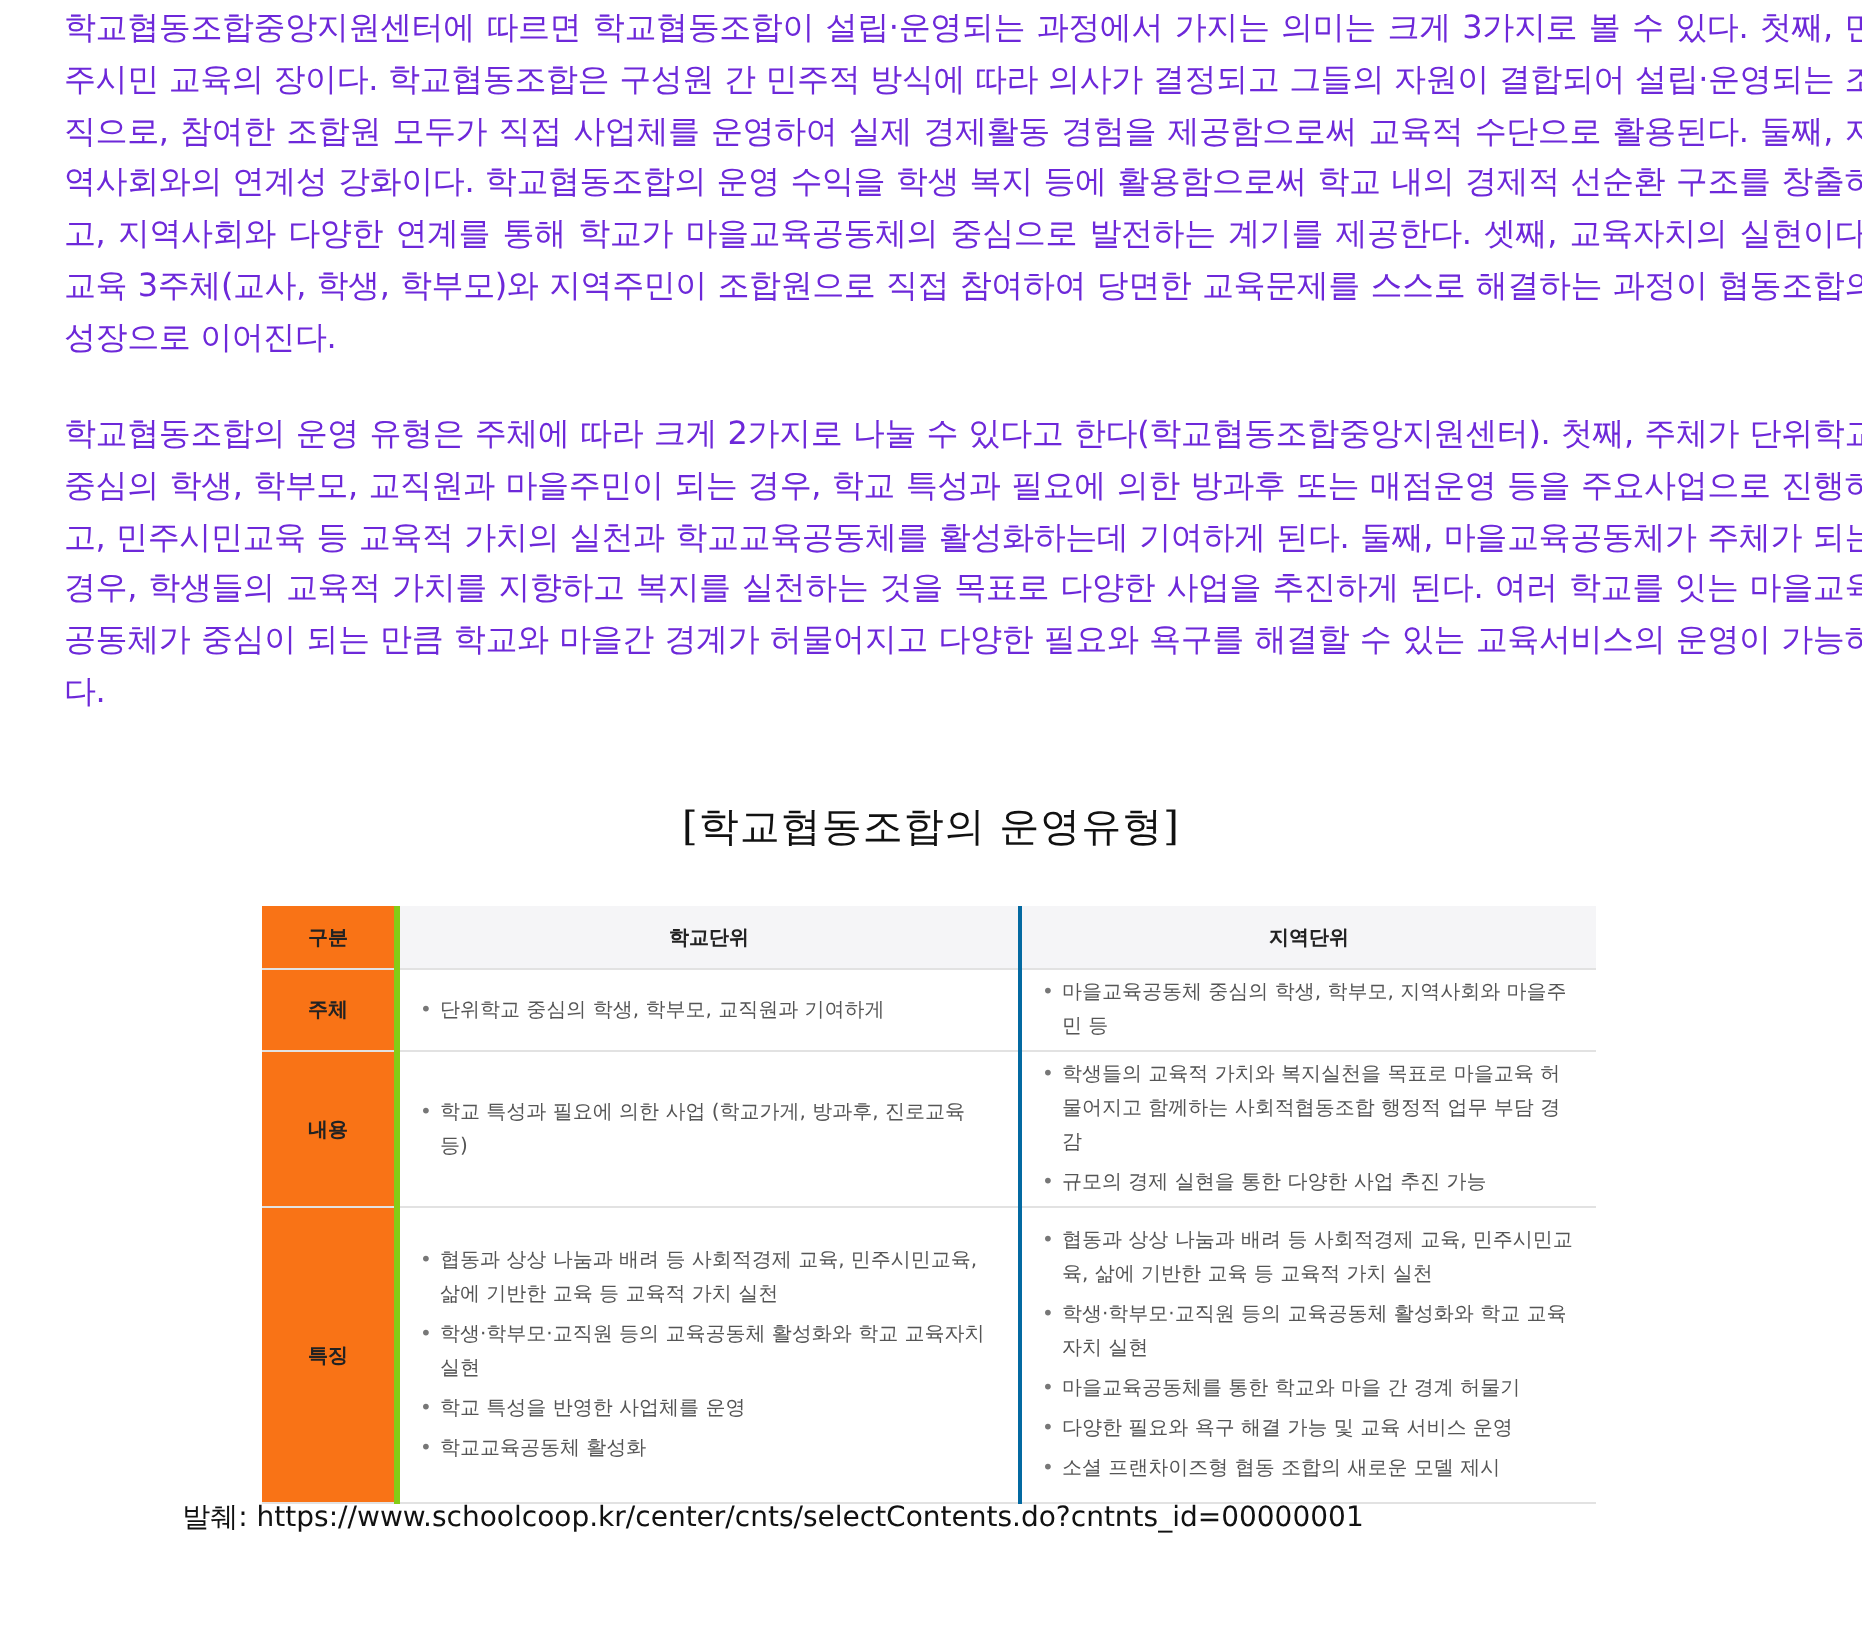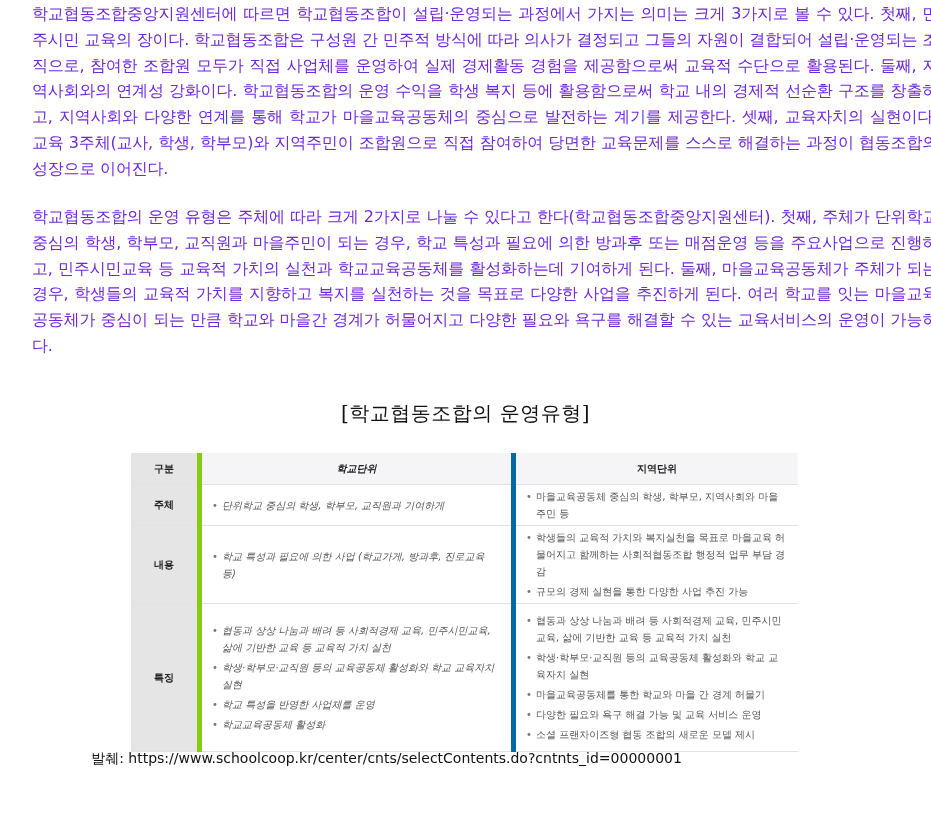--- a/index.html
+++ b/index.html
@@ -24,23 +24,23 @@
     .tbl {
       position: absolute; left: 131px; top: 453px; width: 667px;
       border-collapse: collapse; font-size: 10px; color: #555;
       table-layout: fixed;
     }
     .tbl th, .tbl td { border-bottom: 1px solid #e2e2e2; }
     .tbl thead th {
       background: #f5f5f7; height: 29px; font-weight: bold; color: #222;
       font-size: 10px; text-align: center;
     }
-    .tbl .col-lbl { width: 64px; text-align: center; font-weight: bold; color: #222; background: #e5e5e5; }
-    .tbl .col-a { width: 307px; border-left: 5px solid #84cc16; font-style: italic; }
-    .tbl .col-b { border-left: 5px solid #0369a1; }
+    .tbl .col-lbl { width: 64px; text-align: center; font-weight: bold; color: #222; background: #f97316; }
+    .tbl .col-a { width: 307px; border-left: 3px solid #84cc16; }
+    .tbl .col-b { border-left: 2px solid #0369a1; }
     .tbl td { vertical-align: middle; padding: 0 10px; }
     .tbl td.col-lbl { padding: 0; }
     .tbl ul { list-style: none; margin: 0; padding: 0; }
     .tbl li { position: relative; padding-left: 10px; line-height: 17px; margin: 3px 0; }
     .tbl li::before { content: "•"; position: absolute; left: 0; color: #777; }
     .row-subject td { height: 33px; }
     .row-content td { height: 70px; }
     .row-feature td { height: 147px; }
     .src-url {
       position: absolute; top: 750px; left: 0; width: 773px; text-align: center;

